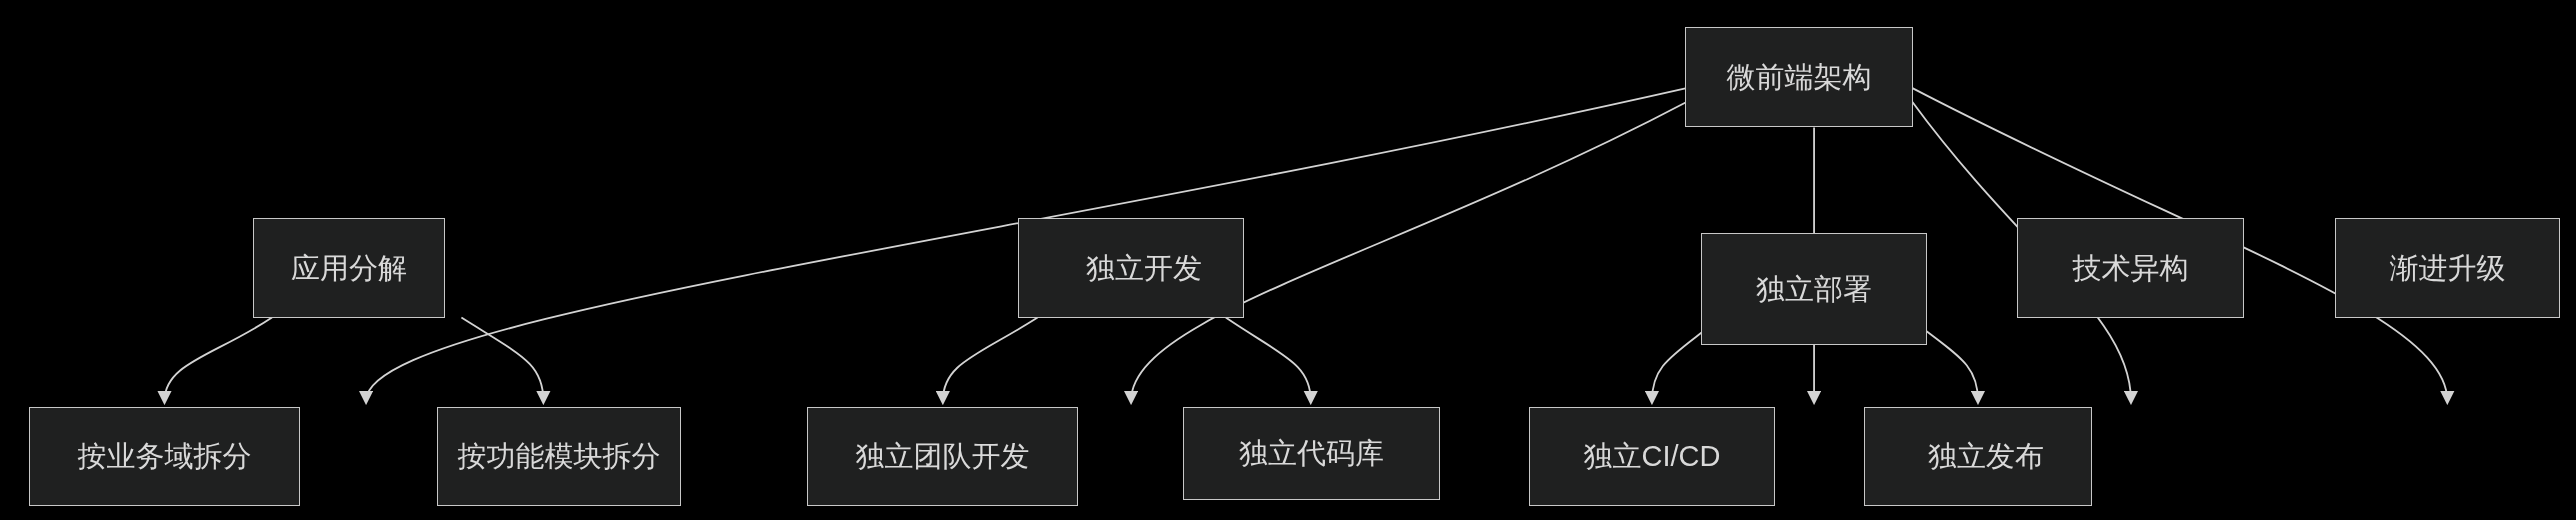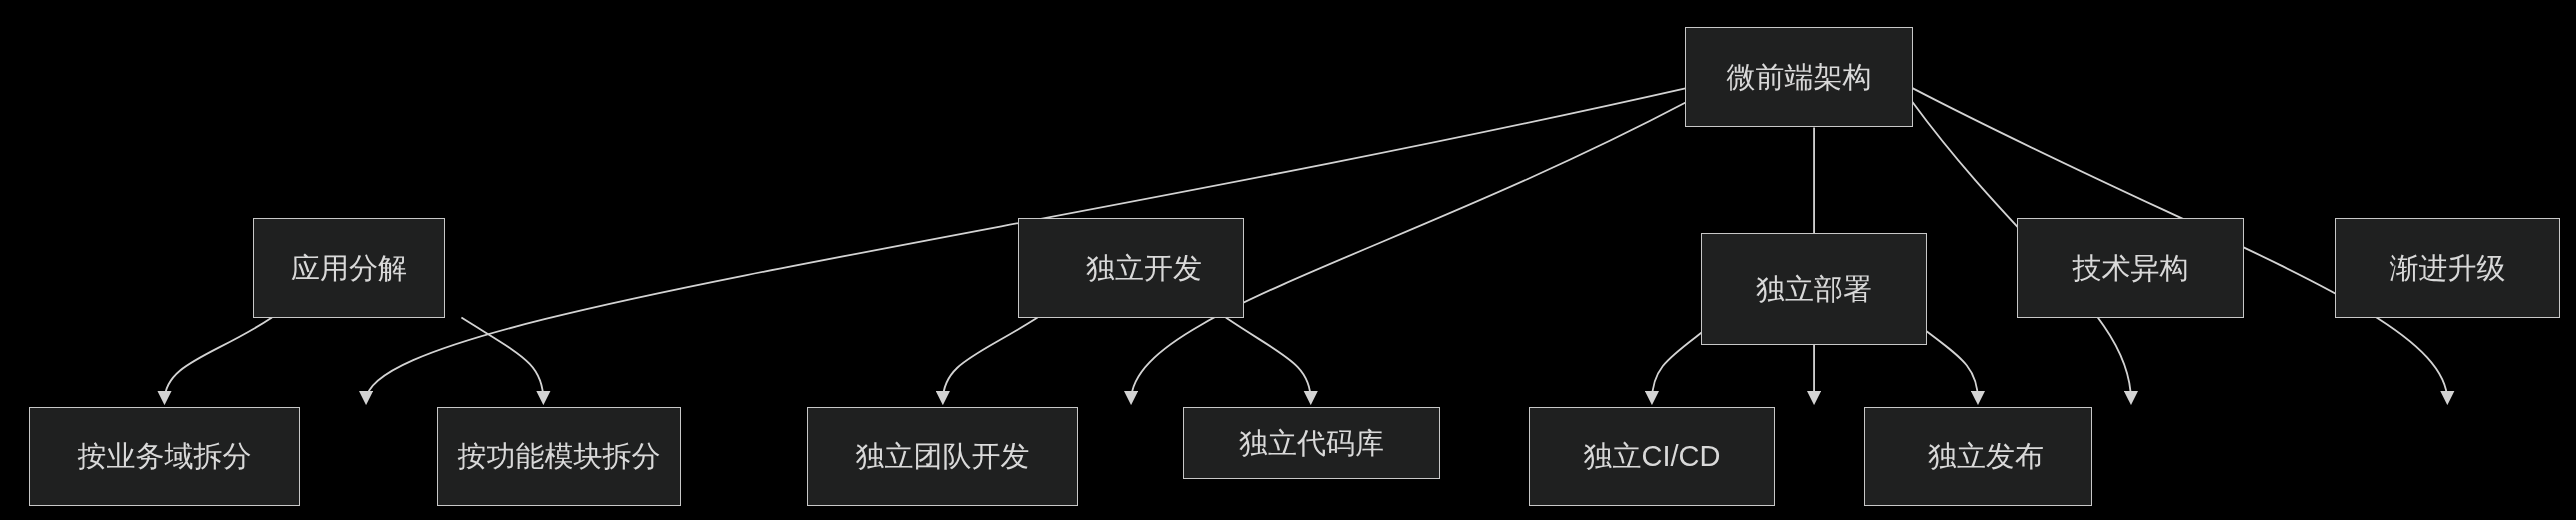--- a/index.html
+++ b/index.html
@@ -25,21 +25,21 @@
   
   .n-root   {left:1685px;top:27px; width:228px;height:100px;}
   .n-app    {left:253px; top:218px;width:192px;height:100px;}
   .n-dev    {left:1018px;top:218px;width:226px;height:100px;padding-left:26px;}
   .n-deploy {left:1701px;top:233px;width:226px;height:112px;font-family:Liberation Serif, serif;}
   .n-tech   {left:2017px;top:218px;width:227px;height:100px;}
   .n-upgrade{left:2335px;top:218px;width:225px;height:100px;}
   .n-biz    {left:29px;  top:407px;width:271px;height:99px;}
   .n-func   {left:403px; top:407px;width:244px;height:99px;margin-left:34px;}
   .n-team   {left:807px;top:407px;width:271px;height:99px;}
-  .n-repo   {left:1183px;top:407px;width:257px;height:72px;}
+  .n-repo   {left:1183px;top:407px;width:257px;height:93px;}
   .n-cicd   {left:1529px;top:407px;width:246px;height:99px;}
   .n-release{left:1864px;top:407px;width:228px;height:99px;padding-left:16px;}
 </style>
 </head>
 <body>
 
 <div class="canvas">
 
   <svg class="edges" width="2576" height="521" viewBox="0 0 4243 858">
     <defs>

